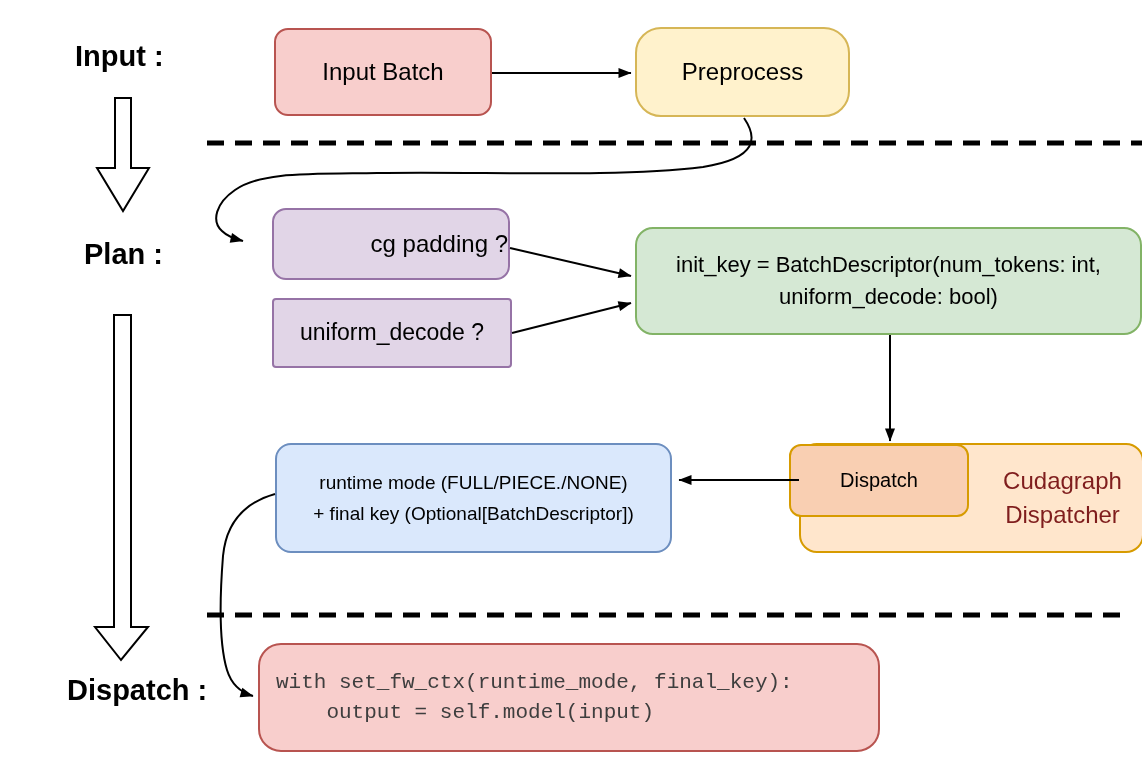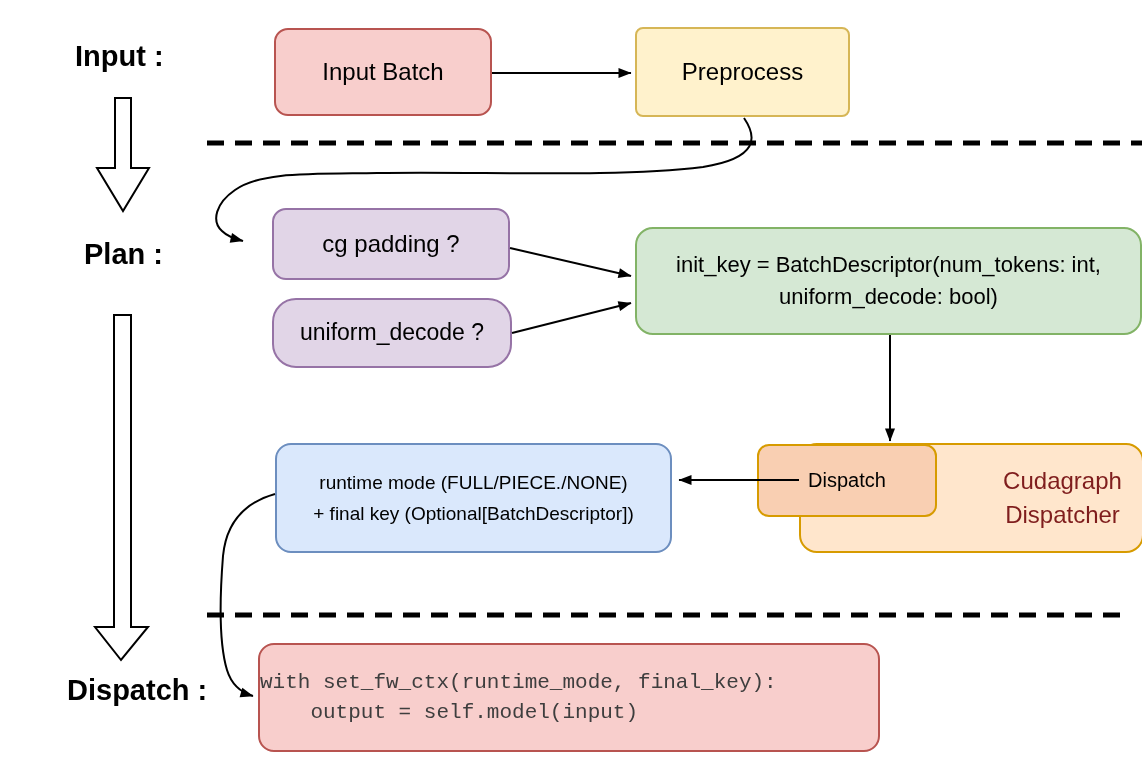--- a/index.html
+++ b/index.html
@@ -19,33 +19,33 @@
   .node .lines{width:100%;}
   .red{background:#F8CECC;border-color:#B85450;}
   .yellow{background:#FFF2CC;border-color:#D6B656;}
   .purple{background:#E1D5E7;border-color:#9673A6;}
   .green{background:#D5E8D4;border-color:#82B366;}
   .blue{background:#DAE8FC;border-color:#6C8EBF;}
   .orange-outer{background:#FFE6CC;border-color:#D79B00;}
   .orange-inner{background:#F9CFB2;border-color:#D79B00;}
 
   #node-input-batch{left:227px;top:28px;width:218px;height:88px;border-radius:14px;font-size:24px;}
-  #node-preprocess{left:588px;top:27px;width:215px;height:90px;border-radius:8px;font-size:24px;}
-  #node-cg-padding{left:225px;top:208px;width:238px;height:72px;border-radius:14px;font-size:24px;}
-  #node-uniform-decode{left:225px;top:298px;width:240px;height:70px;border-radius:24px;font-size:23px;}
+  #node-preprocess{left:588px;top:27px;width:215px;height:90px;border-radius:26px;font-size:24px;}
+  #node-cg-padding{left:225px;top:208px;width:238px;height:72px;border-radius:14px;font-size:24px;justify-content:flex-end;}
+  #node-uniform-decode{left:225px;top:298px;width:240px;height:70px;border-radius:4px;font-size:23px;}
   #node-init-key{left:588px;top:227px;width:507px;height:108px;border-radius:18px;font-size:22px;}
   #node-runtime-mode{left:228px;top:443px;width:397px;height:110px;border-radius:16px;font-size:19px;line-height:1.65;}
   #node-dispatcher{left:752px;top:443px;width:345px;height:110px;border-radius:18px;}
-  #node-dispatch{left:710px;top:444px;width:180px;height:73px;border-radius:12px;font-size:20px;}
+  #node-dispatch{left:742px;top:444px;width:180px;height:73px;border-radius:12px;font-size:20px;}
   #dispatcher-label{position:absolute;left:934px;top:443px;width:163px;height:110px;
     display:flex;align-items:center;justify-content:center;text-align:center;
     font-size:24px;line-height:1.4;color:#7f1d1d;}
-  #node-execute-code{left:211px;top:643px;width:622px;height:109px;border-radius:16px;
+  #node-execute-code{left:211px;top:643px;width:622px;height:109px;border-radius:23px;
     font-family:"Liberation Mono",monospace;font-size:21px;color:#3e3e3e;
-    justify-content:flex-start;text-align:left;line-height:1.4;}
+    justify-content:flex-start;padding-left:16px;text-align:left;line-height:1.4;}
   #node-execute-code .lines{width:auto;}
   .pre{white-space:pre;display:block;}
 
   svg.overlay{position:absolute;left:0;top:0;pointer-events:none;}
   .flow{stroke:#000;stroke-width:2;fill:none;}
   .divider{stroke:#000;stroke-width:5;stroke-dasharray:17 11;fill:none;}
   .hollow-arrow{fill:#ffffff;stroke:#000;stroke-width:2;stroke-linejoin:miter;}
 </style>
 </head>
 <body>

